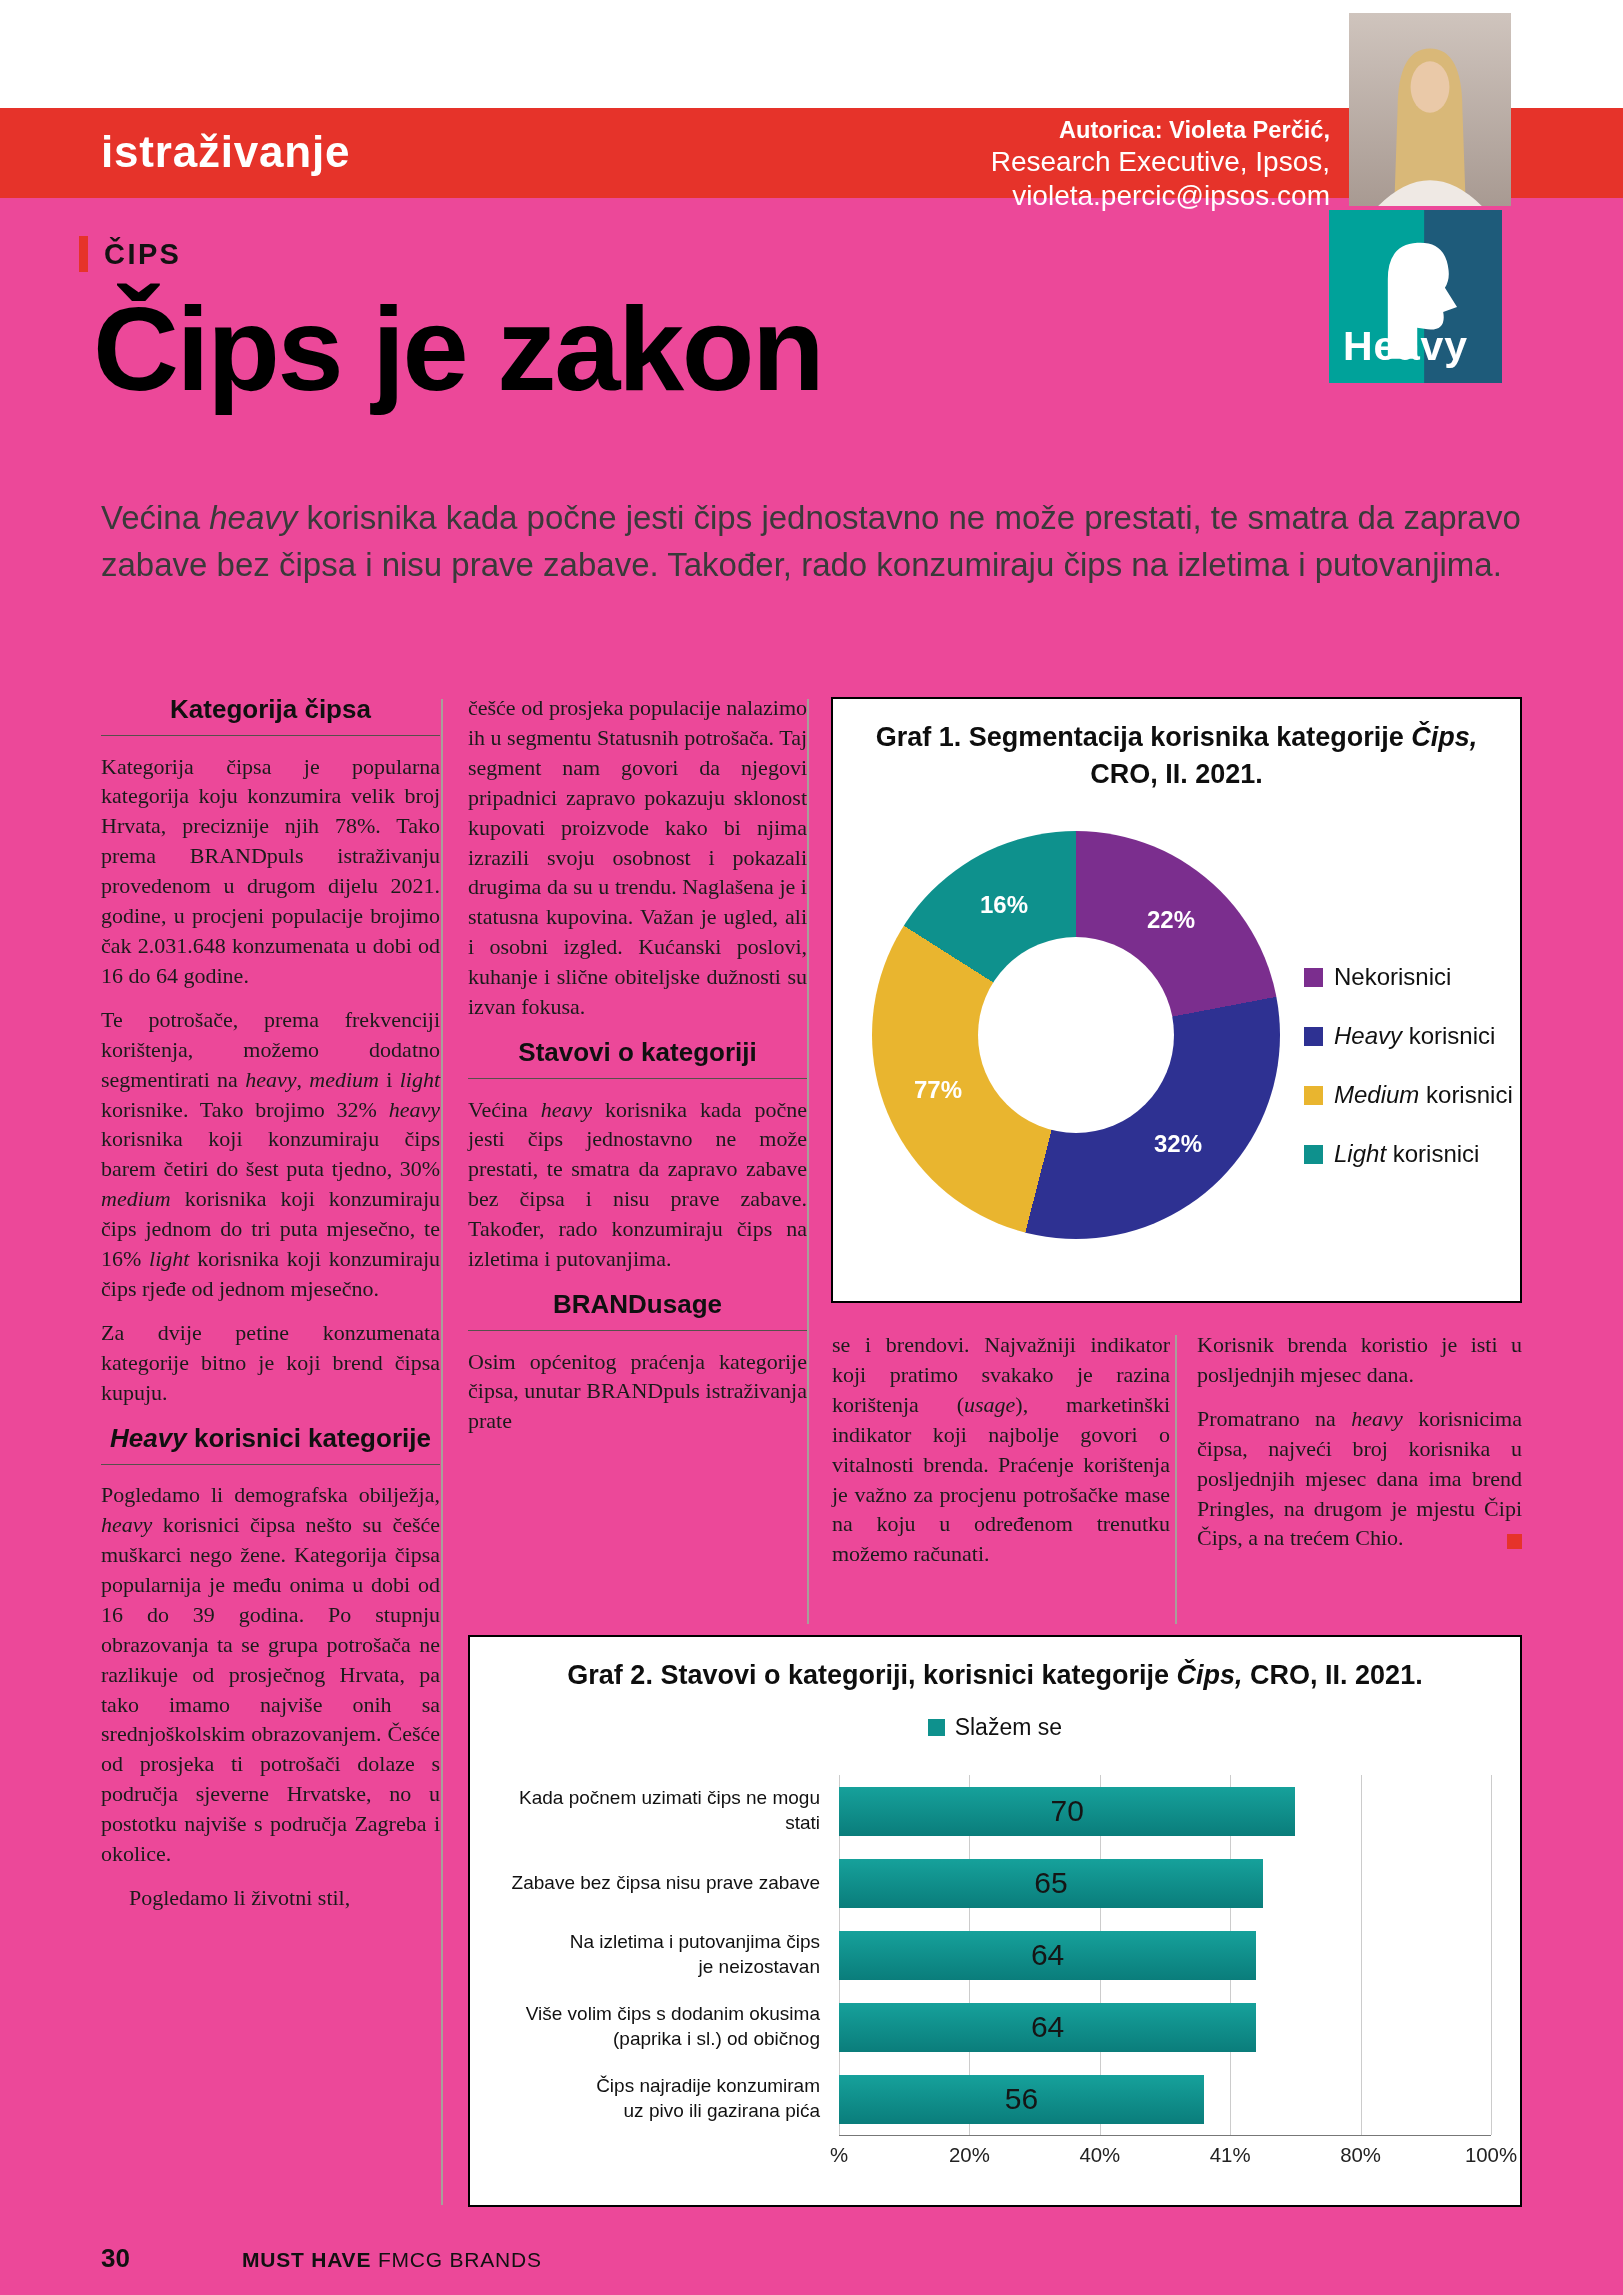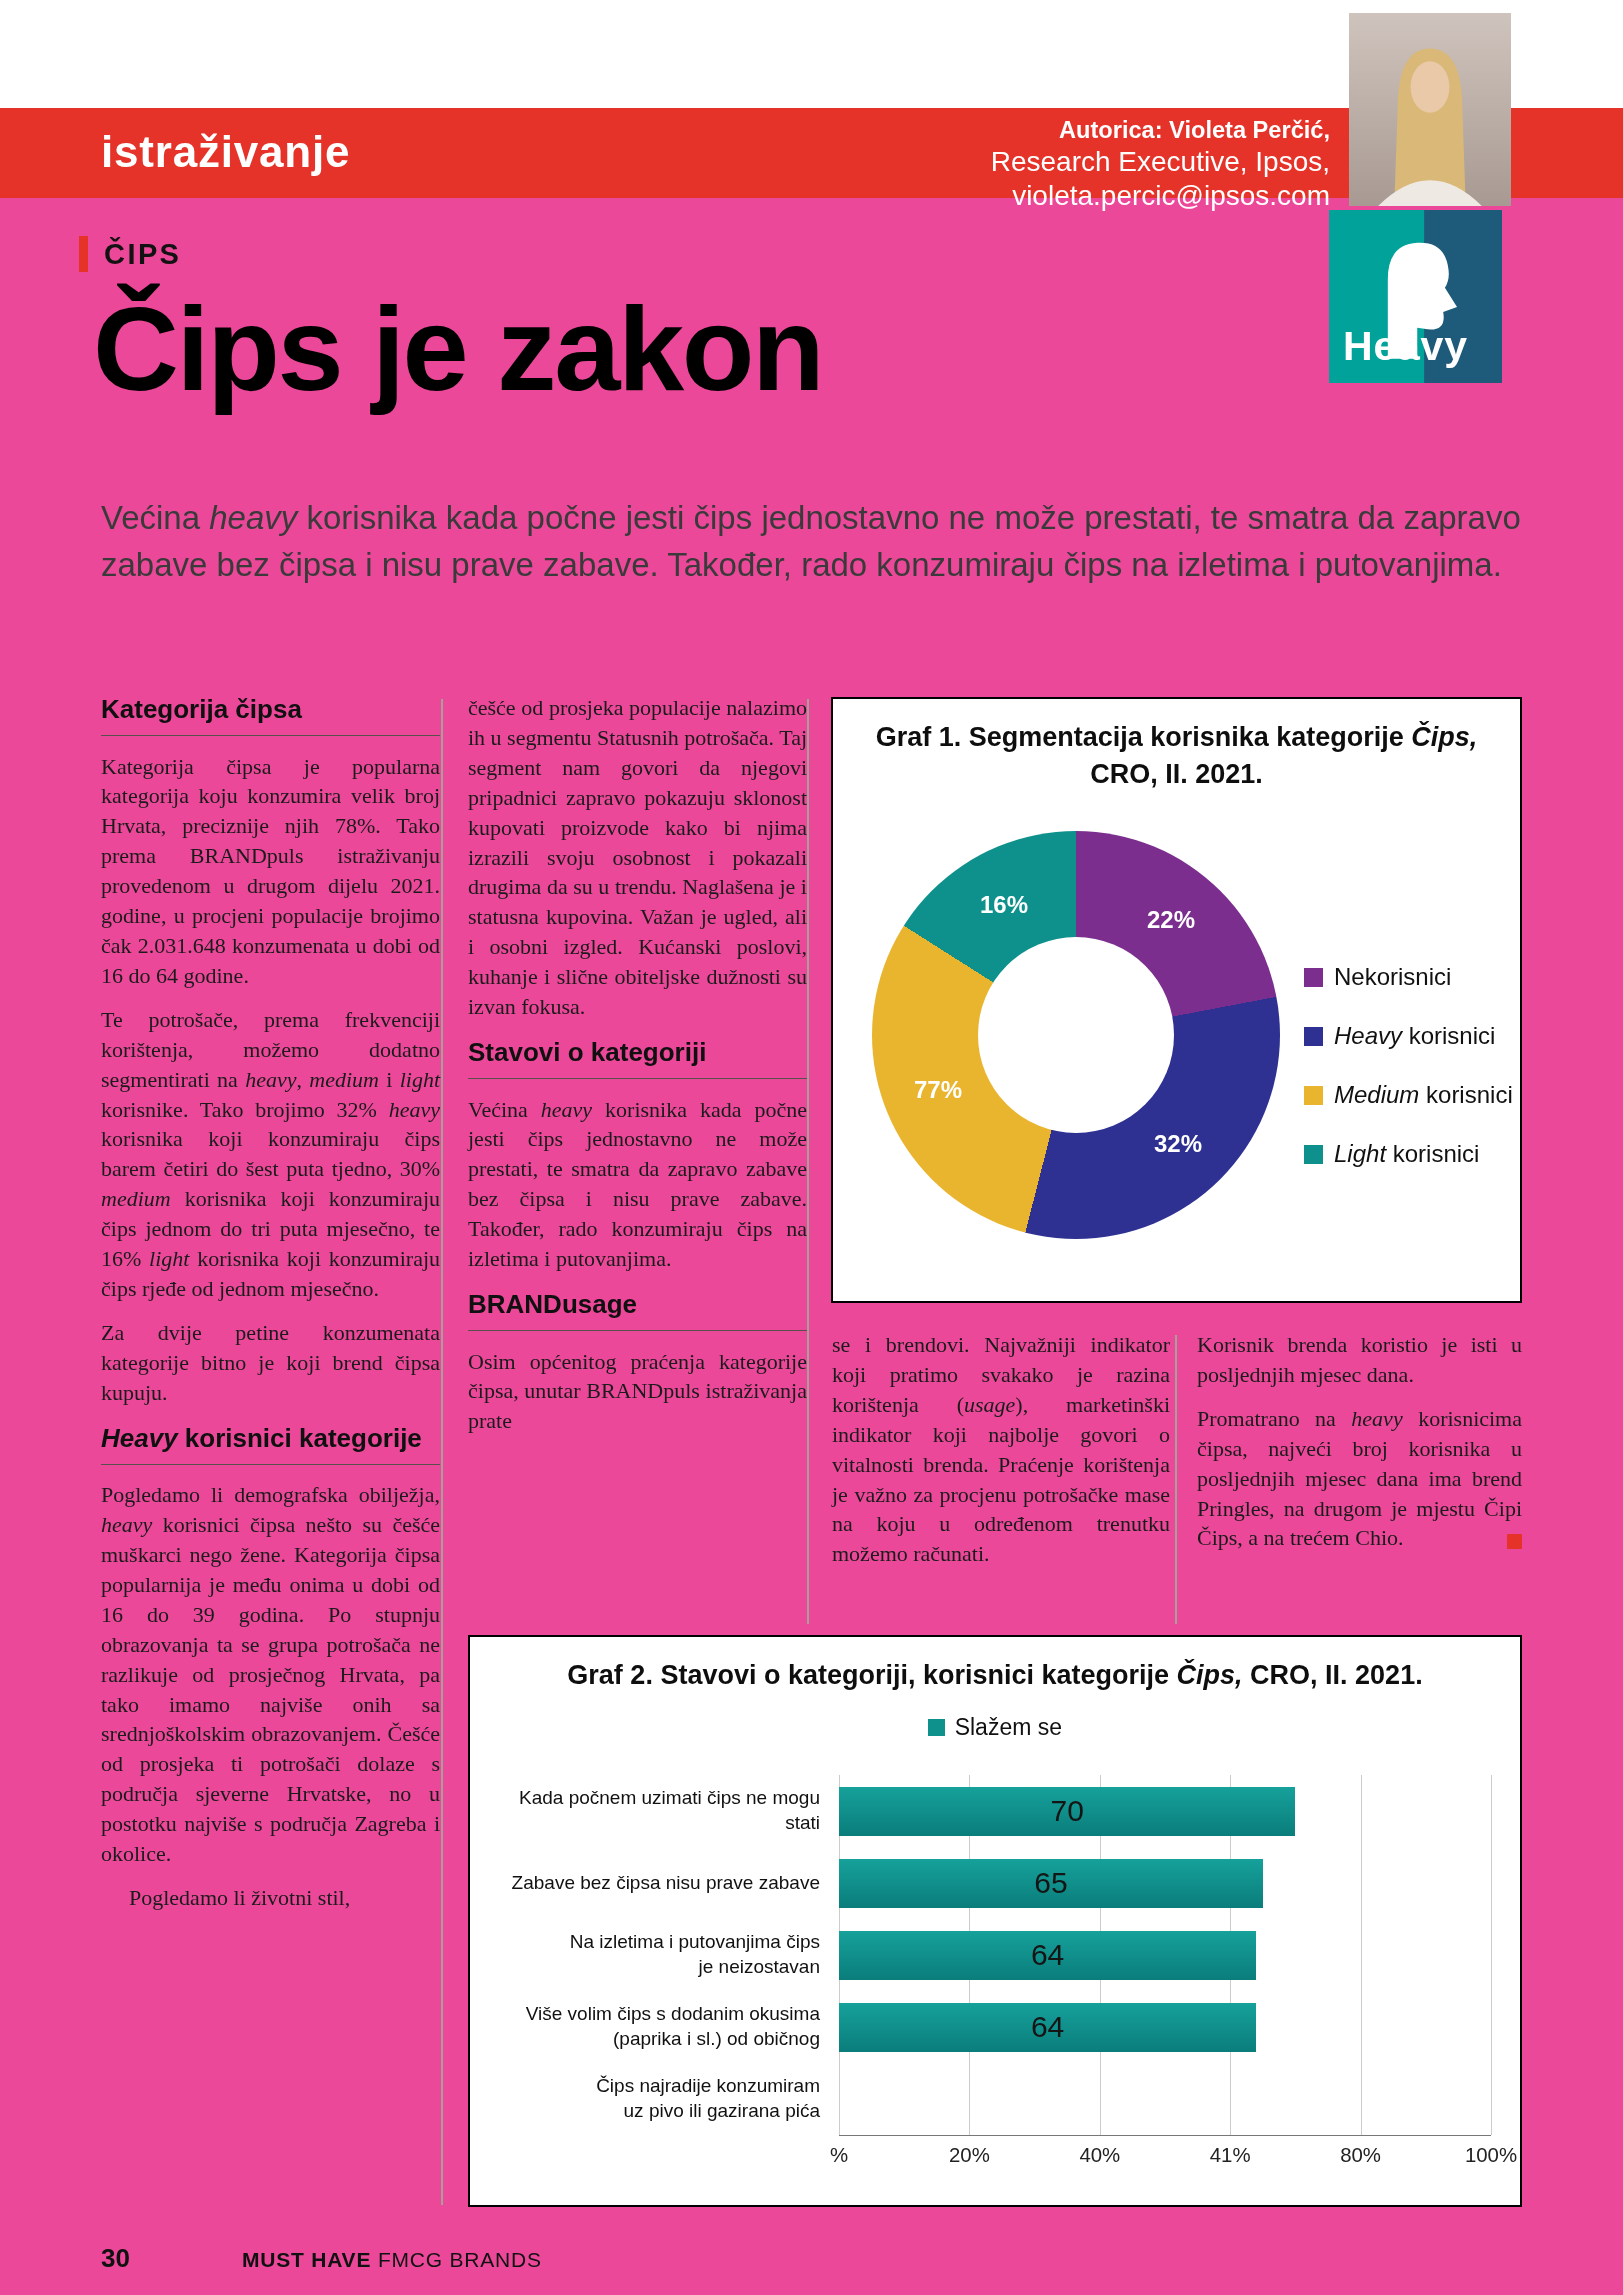--- a/index.html
+++ b/index.html
@@ -26,21 +26,21 @@
   .ipsos svg { width:100%; height:100%; display:block; }
   .ipsos-word { position:absolute; left:14px; bottom:12.6px; color:#fff; font-size:41px; font-weight:700; letter-spacing:0.8px; }
   .intro { position:absolute; left:101px; top:495px; width:1423px; font-size:33px; line-height:1.42; color:#3a3a3a; }
 
   
   .col { position:absolute; width:339px; font-family:"Liberation Serif",serif; font-size:22px; line-height:1.36;
          color:#1b1b1b; text-align:justify; }
   .col p { margin-bottom:14px; }
   .col p.indent { text-indent:28px; }
   .col h2 { font-family:"Liberation Sans",sans-serif; font-size:26px; font-weight:700; color:#101010;
-            padding-bottom:9.4px; border-bottom:1.6px solid #57504c; margin:9.4px 0 15.7px; text-align:left; line-height:1.25; }
+            padding-bottom:9.4px; border-bottom:1.6px solid #57504c; margin:9.4px 0 15.7px; text-align:center; line-height:1.25; }
   .col h2:first-child { margin-top:0; }
   .col1 { left:101px;  top:693px;  }
   .col2 { left:468px;  top:693px;  }
   .colmid   { left:832px; top:1330px; width:338px; }
   .colright { left:1197px; top:1330px; width:325px; }
   .rule { position:absolute; width:1.6px; background:#a89f9a; }
   .ruleA { left:441px;  top:699px;  height:1506px; }
   .ruleB { left:807px; top:699px;  height:925px; }
   .ruleC { left:1175px; top:1335px; height:289px;  }
   .endmark { display:inline-block; width:15px; height:15px; background:#e6332a; float:right; margin-top:11px; }
@@ -236,20 +236,25 @@
 (paprika i sl.) od običnog</div>
             <div class="bar-track">
               <div class="bar" style="width: 64%;">
                 <span class="bar-value">64</span>
               </div>
             </div>
           </div>
           <div class="bar-row">
             <div class="bar-cat">Čips najradije konzumiram
 uz pivo ili gazirana pića</div>
+            <div class="bar-track">
+              <div class="bar" style="width: 56%;">
+                <span class="bar-value">56</span>
+              </div>
+            </div>
           </div>
         </div>
       <div class="g2-ticks">
           <span class="tick" style="left: 0%;">%</span>
           <span class="tick" style="left: 20%;">20%</span>
           <span class="tick" style="left: 40%;">40%</span>
           <span class="tick" style="left: 60%;">41%</span>
           <span class="tick" style="left: 80%;">80%</span>
           <span class="tick" style="left: 100%;">100%</span>
         </div>

